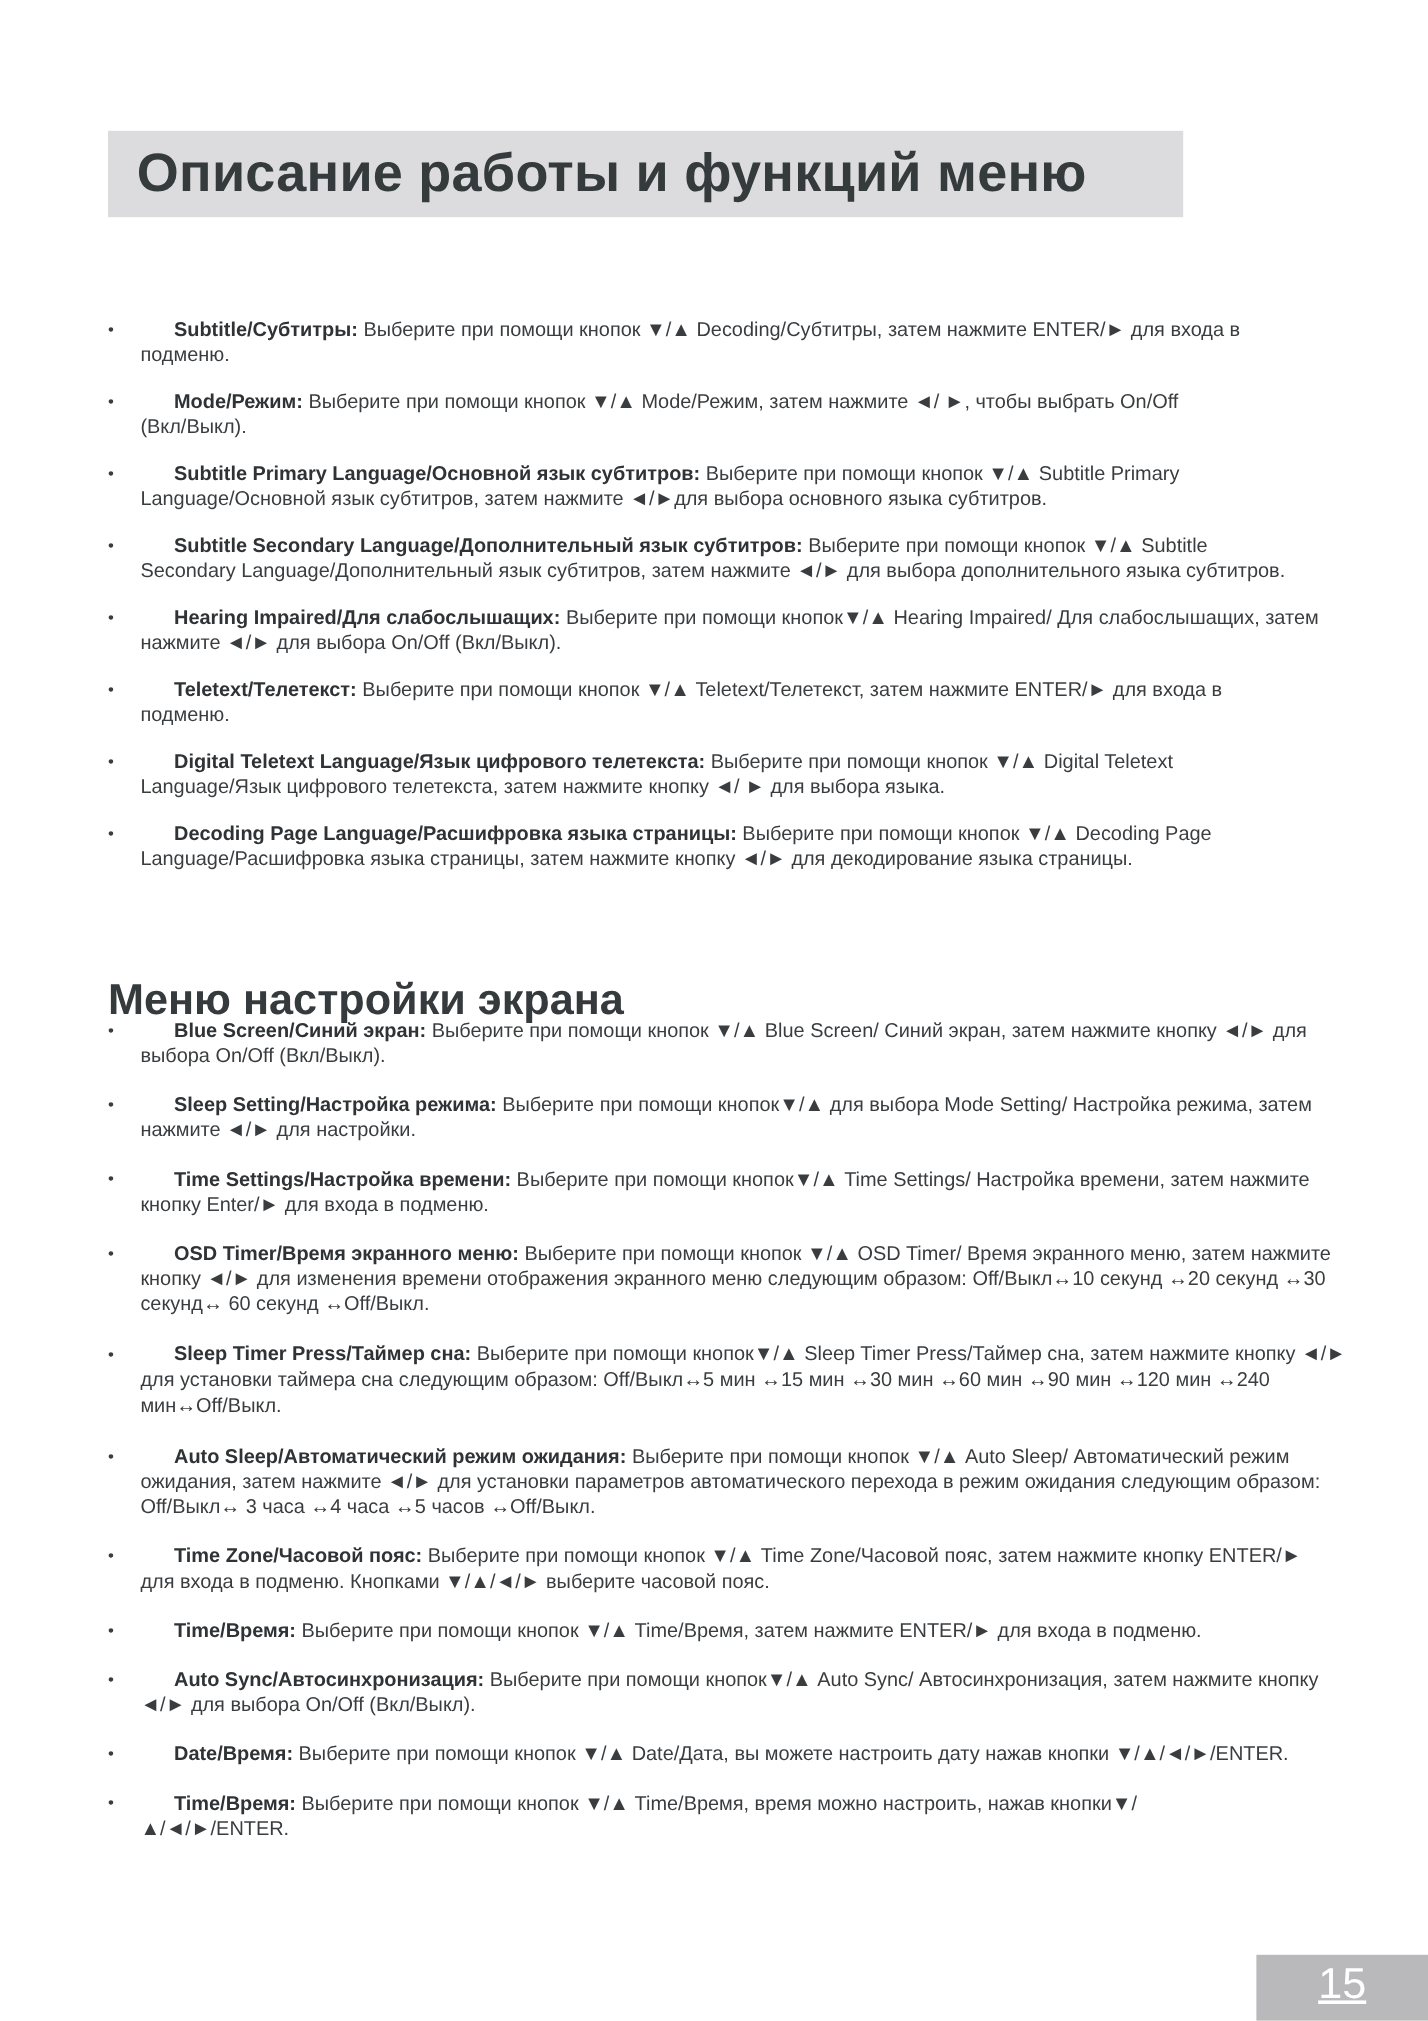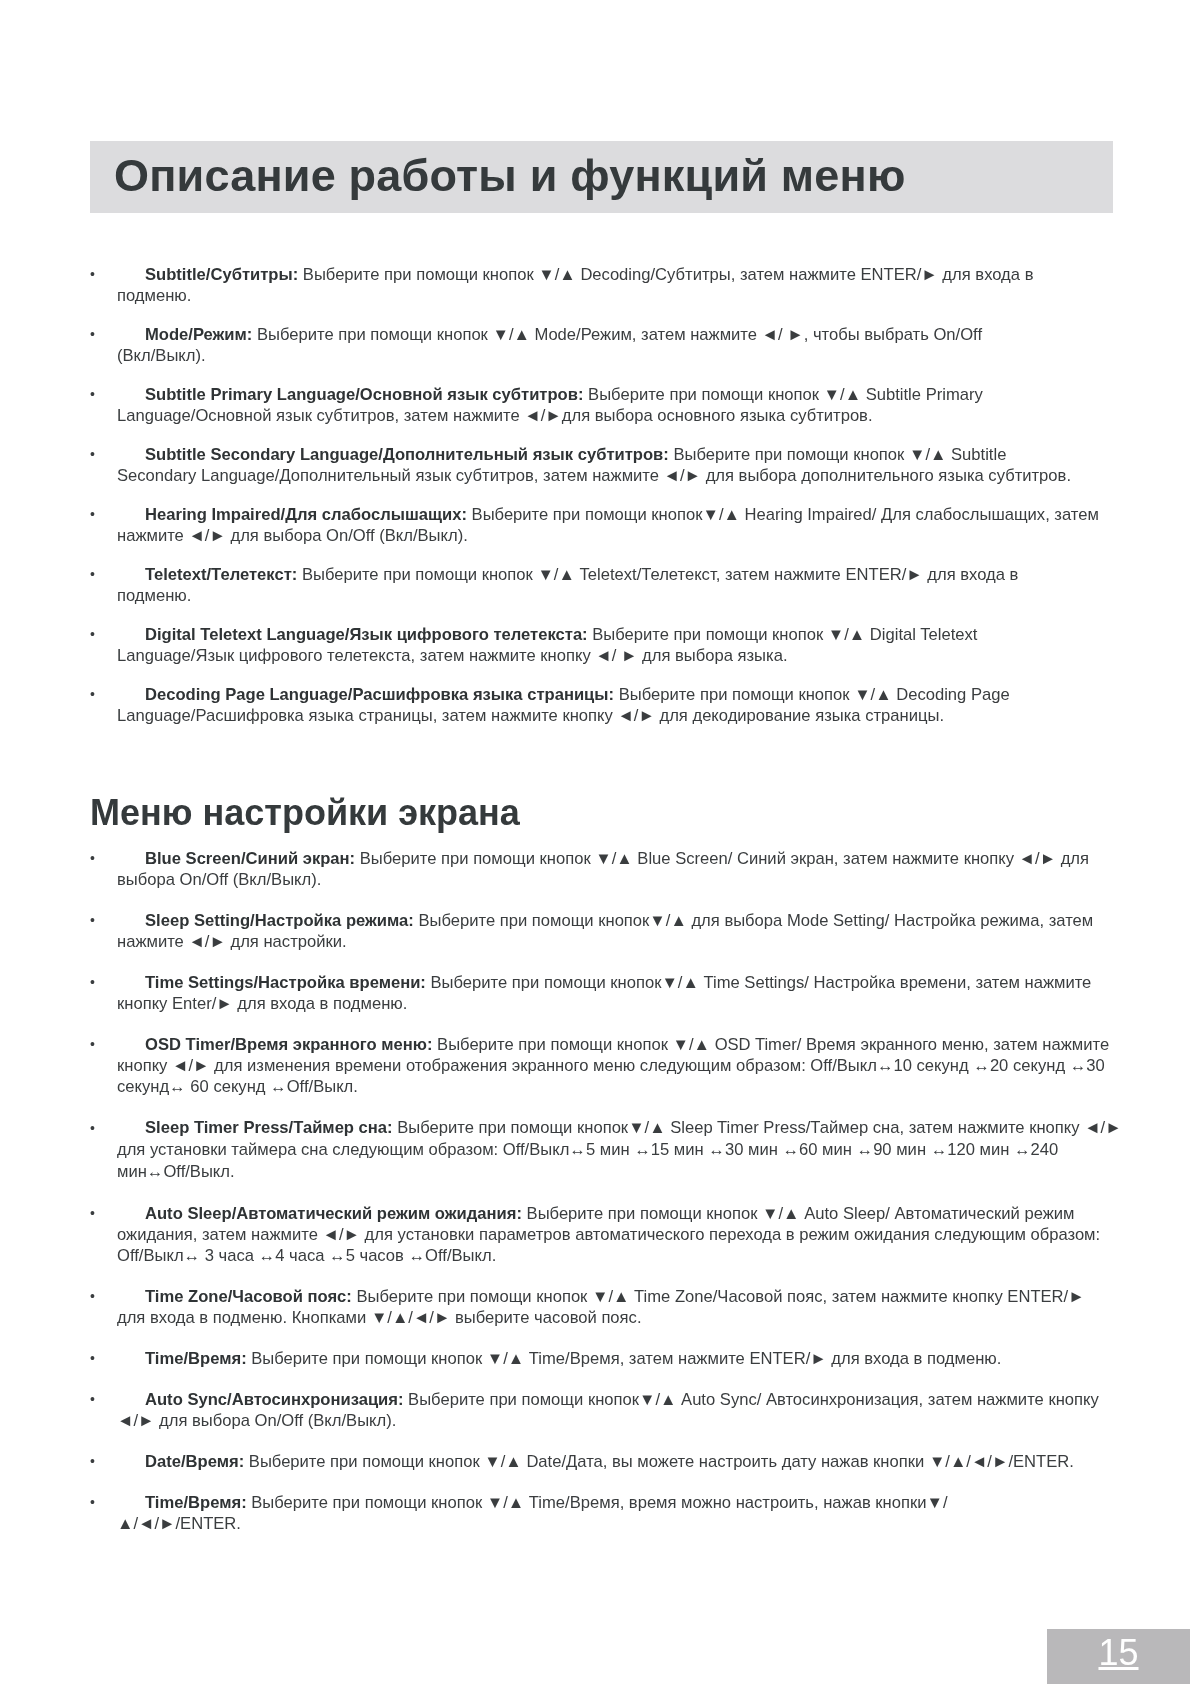--- a/index.html
+++ b/index.html
@@ -1,23 +1,22 @@
 <!DOCTYPE html>
 <html><head>
   <meta charset="utf-8">
   <style>
     html, body { margin: 0; padding: 0; background: #ffffff; }
     body {
       width: 1190px; height: 1684px; position: relative; overflow: hidden;
       font-family: "Liberation Sans", sans-serif; color: #3a3d3f;
     }
     .title-band {
-      position: absolute; left: 90px; top: 109px; width: 1023px; height: 72px;
+      position: absolute; left: 90px; top: 109px; width: 896px; height: 72px;
       background: #dcdcde;
-      margin-top: 32px;
     }
     .title-band h1 {
       margin: 0; position: absolute; left: 24px; top: 9px;
       font-size: 45px; font-weight: bold; color: #353a3c; letter-spacing: 0.2px;
     }
     .section-heading {
       position: absolute; left: 90px; margin: 0;
       font-size: 36px; font-weight: bold; color: #353a3c;
     }
     ul.items { position: absolute; left: 90px; width: 1030px; margin: 0; padding: 0; list-style: none; }
@@ -48,21 +47,21 @@
   <li style="width:960px;"><span class="bullet">•</span><b>Subtitle/Субтитры:</b><span> Выберите при помощи кнопок ▼/▲ Decoding/Субтитры, затем нажмите ENTER/► для входа в подменю.</span></li>
   <li style="margin-top:18px;width:900px;"><span class="bullet">•</span><b>Mode/Режим:</b><span> Выберите при помощи кнопок ▼/▲ Mode/Режим, затем нажмите ◄/ ►, чтобы выбрать On/Off (Вкл/Выкл).</span></li>
   <li style="margin-top:18px;width:930px;"><span class="bullet">•</span><b>Subtitle Primary Language/Основной язык субтитров:</b><span> Выберите при помощи кнопок ▼/▲ Subtitle Primary Language/Основной язык субтитров, затем нажмите ◄/►для выбора основного языка субтитров.</span></li>
   <li style="margin-top:18px;width:960px;"><span class="bullet">•</span><b>Subtitle Secondary Language/Дополнительный язык субтитров:</b><span> Выберите при помощи кнопок ▼/▲ Subtitle Secondary Language/Дополнительный язык субтитров, затем нажмите ◄/► для выбора дополнительного языка субтитров.</span></li>
   <li style="margin-top:18px;width:1010px;"><span class="bullet">•</span><b>Hearing Impaired/Для слабослышащих:</b><span> Выберите при помощи кнопок▼/▲ Hearing Impaired/ Для слабослышащих, затем нажмите ◄/► для выбора On/Off (Вкл/Выкл).</span></li>
   <li style="margin-top:18px;width:960px;"><span class="bullet">•</span><b>Teletext/Телетекст:</b><span> Выберите при помощи кнопок ▼/▲ Teletext/Телетекст, затем нажмите ENTER/► для входа в подменю.</span></li>
   <li style="margin-top:18px;width:930px;"><span class="bullet">•</span><b>Digital Teletext Language/Язык цифрового телетекста:</b><span> Выберите при помощи кнопок ▼/▲ Digital Teletext Language/Язык цифрового телетекста, затем нажмите кнопку ◄/ ► для выбора языка.</span></li>
   <li style="margin-top:18px;width:960px;"><span class="bullet">•</span><b>Decoding Page Language/Расшифровка языка страницы:</b><span> Выберите при помощи кнопок ▼/▲ Decoding Page Language/Расшифровка языка страницы, затем нажмите кнопку ◄/► для декодирование языка страницы.</span></li>
 </ul>
 
-<h2 class="section-heading" style="top:792px;text-align:center;">Меню настройки экрана</h2>
+<h2 class="section-heading" style="top:812px;text-align:center;">Меню настройки экрана</h2>
 
 <ul class="items" style="top:848px;">
   <li style="width:1010px;"><span class="bullet">•</span><b>Blue Screen/Синий экран:</b><span> Выберите при помощи кнопок ▼/▲ Blue Screen/ Синий экран, затем нажмите кнопку ◄/► для выбора On/Off (Вкл/Выкл).</span></li>
   <li style="margin-top:20px;width:1000px;"><span class="bullet">•</span><b>Sleep Setting/Настройка режима:</b><span> Выберите при помощи кнопок▼/▲ для выбора Mode Setting/ Настройка режима, затем нажмите ◄/► для настройки.</span></li>
   <li style="margin-top:20px;width:980px;"><span class="bullet">•</span><b>Time Settings/Настройка времени:</b><span> Выберите при помощи кнопок▼/▲ Time Settings/ Настройка времени, затем нажмите кнопку Enter/► для входа в подменю.</span></li>
   <li style="margin-top:20px;width:1000px;"><span class="bullet">•</span><b>OSD Timer/Время экранного меню:</b><span> Выберите при помощи кнопок ▼/▲ OSD Timer/ Время экранного меню, затем нажмите кнопку ◄/► для изменения времени отображения экранного меню следующим образом: Off/Выкл↔10 секунд ↔20 секунд ↔30 секунд↔ 60 секунд ↔Off/Выкл.</span></li>
   <li style="margin-top:20px;width:1010px;line-height:22px;"><span class="bullet">•</span><b>Sleep Timer Press/Таймер сна:</b><span> Выберите при помощи кнопок▼/▲ Sleep Timer Press/Таймер сна, затем нажмите кнопку ◄/► для установки таймера сна следующим образом: Off/Выкл↔5 мин ↔15 мин ↔30 мин ↔60 мин ↔90 мин ↔120 мин ↔240 мин↔Off/Выкл.</span></li>
   <li style="margin-top:20px;width:990px;"><span class="bullet">•</span><b>Auto Sleep/Автоматический режим ожидания:</b><span> Выберите при помощи кнопок ▼/▲ Auto Sleep/ Автоматический режим ожидания, затем нажмите ◄/► для установки параметров автоматического перехода в режим ожидания следующим образом: Off/Выкл↔ 3 часа ↔4 часа ↔5 часов ↔Off/Выкл.</span></li>
   <li style="margin-top:20px;width:970px;"><span class="bullet">•</span><b>Time Zone/Часовой пояс:</b><span> Выберите при помощи кнопок ▼/▲ Time Zone/Часовой пояс, затем нажмите кнопку ENTER/► для входа в подменю. Кнопками ▼/▲/◄/► выберите часовой пояс.</span></li>
   <li style="margin-top:20px;width:1010px;"><span class="bullet">•</span><b>Time/Время:</b><span> Выберите при помощи кнопок ▼/▲ Time/Время, затем нажмите ENTER/► для входа в подменю.</span></li>

